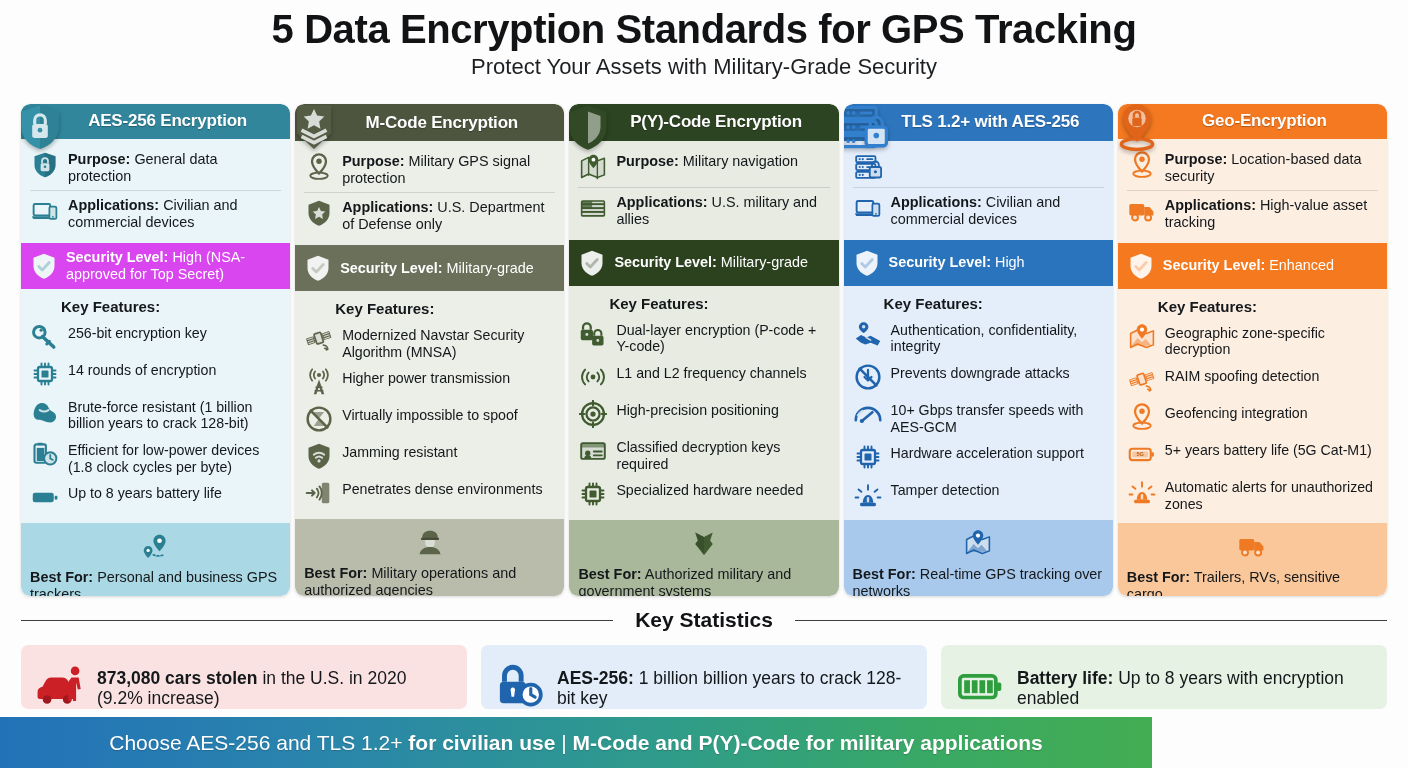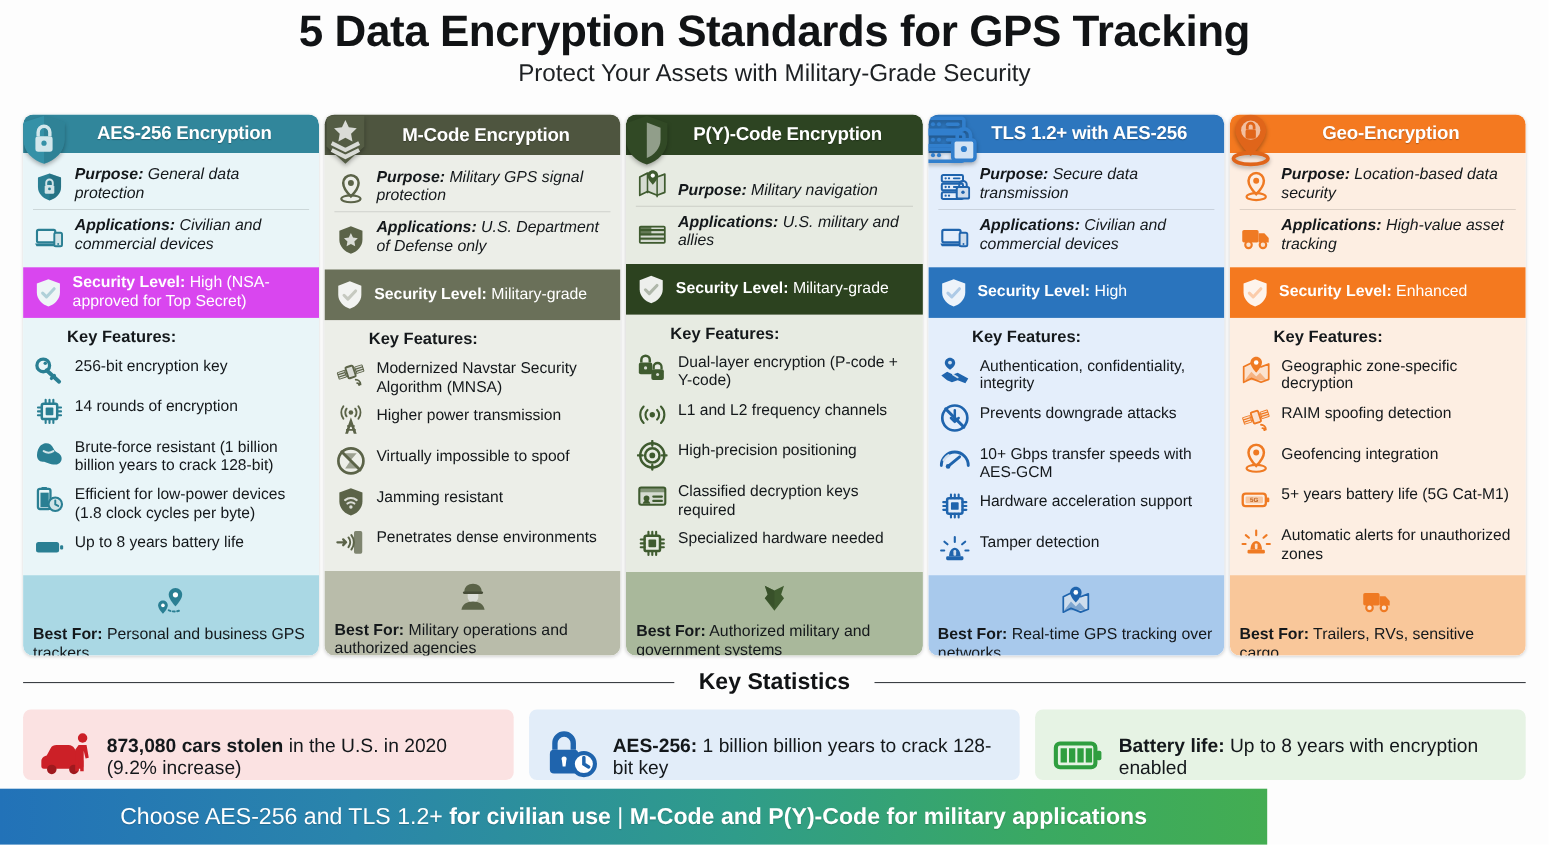--- a/index.html
+++ b/index.html
@@ -59,21 +59,21 @@
     position: absolute; left: -7px; top: -6px;
     width: 52px; height: 58px;
     display: flex; align-items: center; justify-content: center;
     filter: drop-shadow(0 2px 2px rgba(0,0,0,0.3));
   }
 
   
   .meta {
     padding: 8px 9px 7px 9px;
   }
-  .meta-row { display: flex; align-items: flex-end; gap: 8px; padding: 3px 0 5px 0; font-style: italic; }
+  .meta-row { display: flex; align-items: flex-start; gap: 8px; padding: 3px 0 5px 0; }
   .meta-row.divider { border-bottom: 1px solid rgba(0,0,0,0.12); margin-bottom: 2px; }
   .meta-ico { flex: 0 0 30px; width: 30px; height: 30px; display:flex; align-items:center; justify-content:center; }
   .meta-txt { font-size: 14.4px; line-height: 1.18; color: #14181b; padding-top: 1px; }
   .meta-txt b { font-weight: 700; }
 
   
   .sec-band {
     display: flex; align-items: center; gap: 8px;
     padding: 7px 9px; min-height: 46px;
   }
@@ -546,21 +546,20 @@
         <circle cx="6.5" cy="25" r="1.2"></circle>
                     <circle cx="10" cy="25" r="1.2"></circle>
         <rect x="14" y="6" width="8" height="2" rx="1"></rect>
                     <rect x="14" y="15" width="8" height="2" rx="1"></rect>
                   </g>
         <rect x="18" y="16" width="13" height="12" rx="2" fill="#cedded" stroke="#1f64ad" stroke-width="2.1"></rect>
         <path d="M20.6 16v-2.4a3.9 3.9 0 0 1 7.8 0V16" fill="none" stroke="#1f64ad" stroke-width="2.1"></path>
         <circle cx="24.5" cy="21.4" r="1.8" fill="#1f64ad"></circle>
                 </svg>
               </span>
-          <span class="meta-txt"><b>Purpose:</b> <span>Secure data transmission</span></span>
         </div>
         <div class="meta-row">
           <span class="meta-ico">
                 <svg width="28" height="28" viewBox="0 0 32 32">
                   <rect x="3" y="8" width="19" height="13" rx="1.6" fill="none" stroke="#1f64ad" stroke-width="2.2"></rect>
         <path d="M1 22h23l-1.5 3H2.5z" fill="#1f64ad"></path>
         <rect x="21" y="11" width="8" height="14" rx="1.6" fill="#cedded" stroke="#1f64ad" stroke-width="2"></rect>
         <circle cx="25" cy="22.6" r="1" fill="#1f64ad"></circle>
                 </svg>
               </span>

